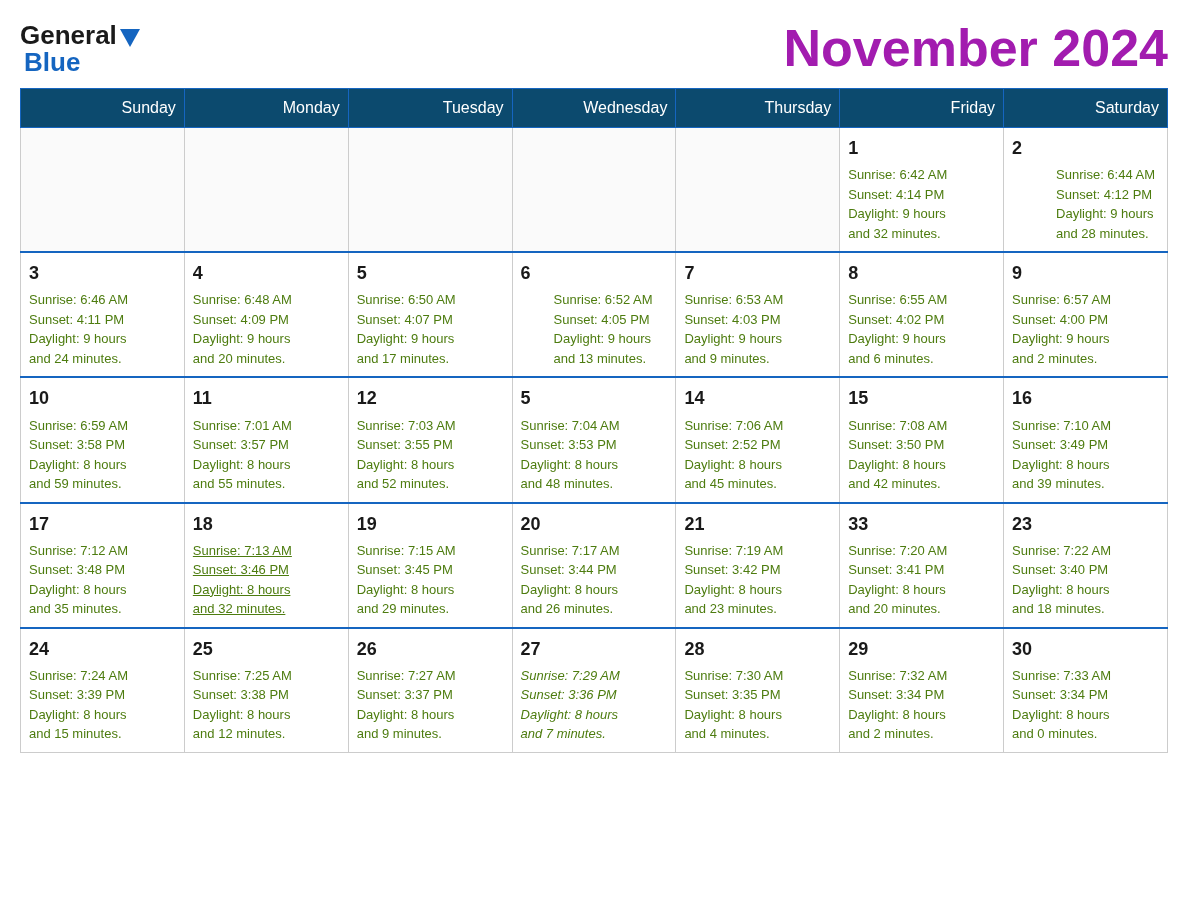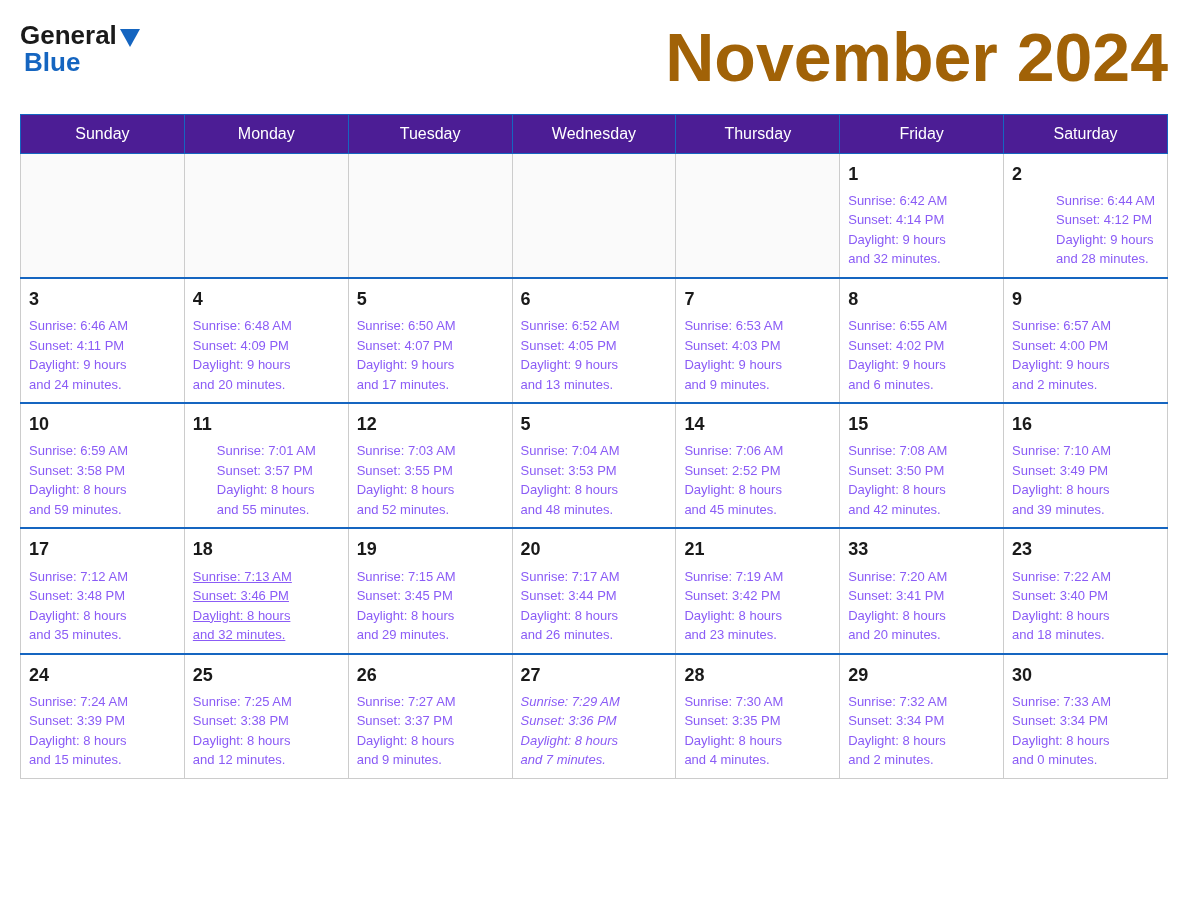--- a/index.html
+++ b/index.html
@@ -7,55 +7,55 @@
       font-family: Arial, sans-serif;
       background: #fff;
       padding: 20px;
       width: 1188px;
       min-height: 918px;
     }
     .header {
       display: flex;
       align-items: flex-start;
       justify-content: space-between;
-      margin-bottom: 19px;
+      margin-bottom: 10px;
     }
     .logo {
       display: flex;
       flex-direction: column;
       align-items: flex-start;
     }
     .logo-general { color: #1a1a1a; }
     .logo-blue { color: #1565c0; }
     .title-block {
       text-align: right;
     }
     .month-title {
-      font-size: 68px;
+      font-size: 52px;
       font-weight: bold;
-      color: #a16207;
+      color: #a21caf;
       line-height: 1.1;
     }
     .location-title {
       font-size: 20px;
       color: #1a1a1a;
       margin-top: 4px;
     }
     .calendar {
       width: 100%;
       border-collapse: collapse;
       margin-top: 10px;
     }
     .calendar th {
-      background-color: #4c1d95;
+      background-color: #0c4a6e;
       color: #fff;
       padding: 10px 8px;
       font-size: 16px;
       font-weight: normal;
-      text-align: center;
+      text-align: right;
       border: 1px solid #1565c0;
     }
     .calendar td {
       border: 1px solid #ccc;
       vertical-align: top;
       padding: 8px;
       width: 14.28%;
       min-height: 110px;
       font-size: 13px;
       color: #222;
@@ -63,21 +63,21 @@
     }
     .day-num {
       font-size: 18px;
       font-weight: bold;
       display: block;
       margin-bottom: 4px;
       color: #1a1a1a;
     }
     .day-info {
       font-size: 13px;
-      color: #8b5cf6;
+      color: #4d7c0f;
       line-height: 1.5;
     }
     .empty-cell {
       background: #fafafa;
     }
     .row-divider td {
       border-top: 2px solid #1565c0;
     }
   </style>
 </head>
@@ -147,21 +147,21 @@
         </td>
         <td>
           <span class="day-num">5</span>
           <div class="day-info" style="white-space: pre-line;">Sunrise: 6:50 AM
 Sunset: 4:07 PM
 Daylight: 9 hours
 and 17 minutes.</div>
         </td>
         <td>
           <span class="day-num">6</span>
-          <div class="day-info" style="white-space: pre-line;">Sunrise: 6:52 AM
+          <div class="day-info" style="white-space: pre-line; margin-left: 33px;">Sunrise: 6:52 AM
 Sunset: 4:05 PM
 Daylight: 9 hours
 and 13 minutes.</div>
         </td>
         <td>
           <span class="day-num">7</span>
           <div class="day-info" style="white-space: pre-line;">Sunrise: 6:53 AM
 Sunset: 4:03 PM
 Daylight: 9 hours
 and 9 minutes.</div>
@@ -184,21 +184,21 @@
       <tr class="row-divider">
         <td>
           <span class="day-num">10</span>
           <div class="day-info" style="white-space: pre-line;">Sunrise: 6:59 AM
 Sunset: 3:58 PM
 Daylight: 8 hours
 and 59 minutes.</div>
         </td>
         <td>
           <span class="day-num">11</span>
-          <div class="day-info" style="white-space: pre-line; margin-left: 24px;">Sunrise: 7:01 AM
+          <div class="day-info" style="white-space: pre-line;">Sunrise: 7:01 AM
 Sunset: 3:57 PM
 Daylight: 8 hours
 and 55 minutes.</div>
         </td>
         <td>
           <span class="day-num">12</span>
           <div class="day-info" style="white-space: pre-line;">Sunrise: 7:03 AM
 Sunset: 3:55 PM
 Daylight: 8 hours
 and 52 minutes.</div>

